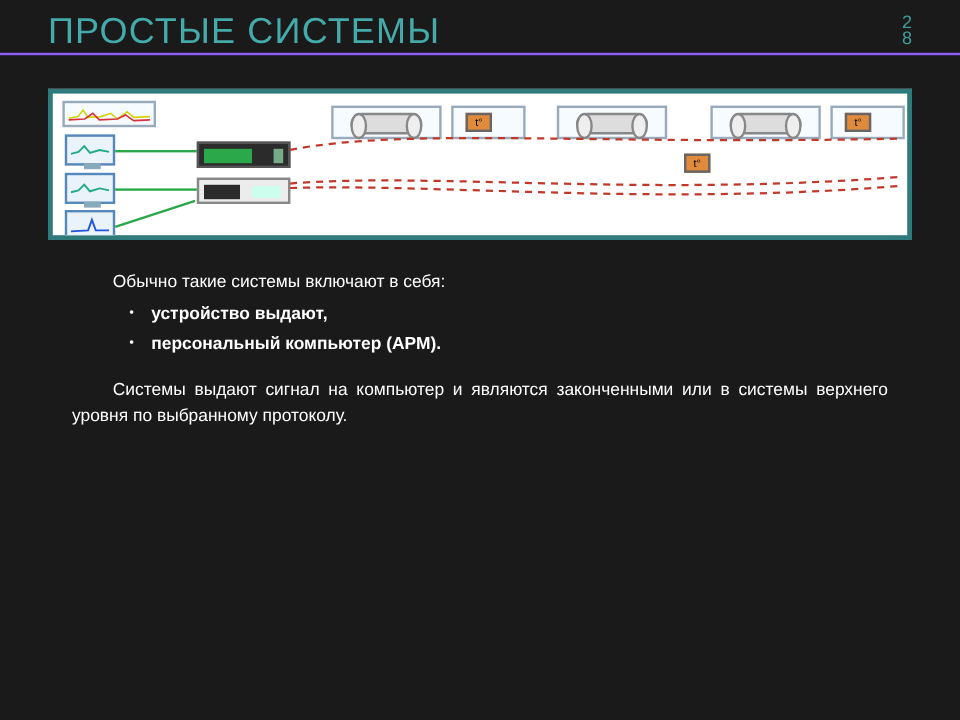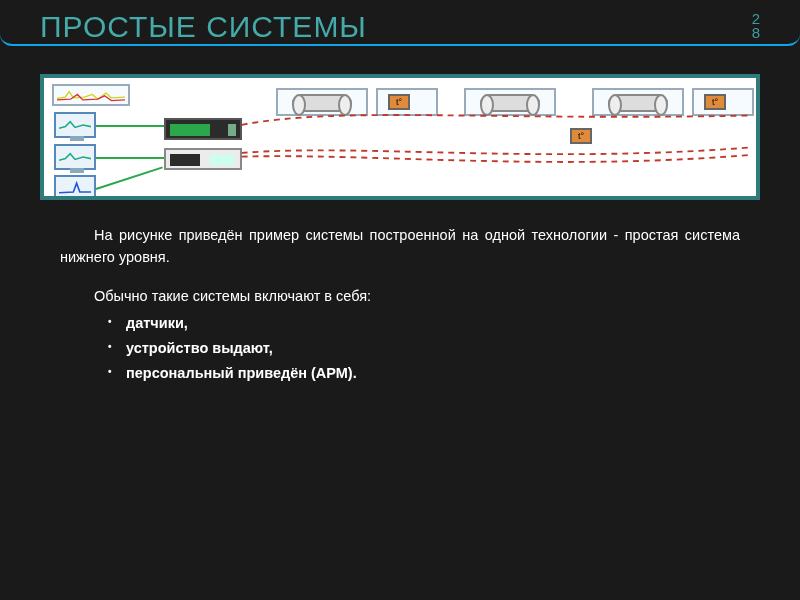--- a/index.html
+++ b/index.html
@@ -7,25 +7,24 @@
     width: 800px;
     height: 600px;
     background: #1a1a1a;
     font-family: Arial, Helvetica, sans-serif;
     color: #fff;
     overflow: hidden;
     position: relative;
   }
   .title-bar {
     padding: 10px 40px 0 40px;
-    border-bottom: 2px solid #0ea5e9;
+    border-bottom: 2px solid #8b5cf6;
     display: flex;
     justify-content: space-between;
     align-items: flex-start;
-    border-radius: 12px;
   }
   .title {
     font-size: 30px;
     font-weight: 300;
     color: #4aa;
     letter-spacing: 1px;
   }
   .page-num {
     color: #4aa;
     font-size: 15px;
@@ -142,20 +141,19 @@
 
     <svg style="position:absolute; left:0; top:0; width:100%; height:100%;" viewBox="0 0 720 126" preserveAspectRatio="none">
       <path d="M200 50 C 300 30, 450 46, 716 40" stroke="#c0392b" stroke-width="2" stroke-dasharray="6 5" fill="none"></path>
       <path d="M200 80 C 320 70, 500 92, 716 74" stroke="#c0392b" stroke-width="2" stroke-dasharray="6 5" fill="none"></path>
       <path d="M200 84 C 330 80, 510 100, 716 82" stroke="#c0392b" stroke-width="2" stroke-dasharray="6 5" fill="none"></path>
     </svg>
   </div>
 </div>
 
 <div class="content">
-  <p class="para">На рисунке приведён пример системы построенной на одной технологии - простая система нижнего уровня.</p>
   <p class="lead">Обычно такие системы  включают в себя:</p>
   <ul class="items">
-    <li>датчики,</li>
     <li>устройство выдают,</li>
-    <li>персональный приведён (АРМ).</li>
+    <li>персональный компьютер (АРМ).</li>
   </ul>
+  <p class="para">Системы выдают сигнал на компьютер и являются законченными или в системы верхнего уровня по выбранному протоколу.</p>
 </div>
 
 </body></html>

